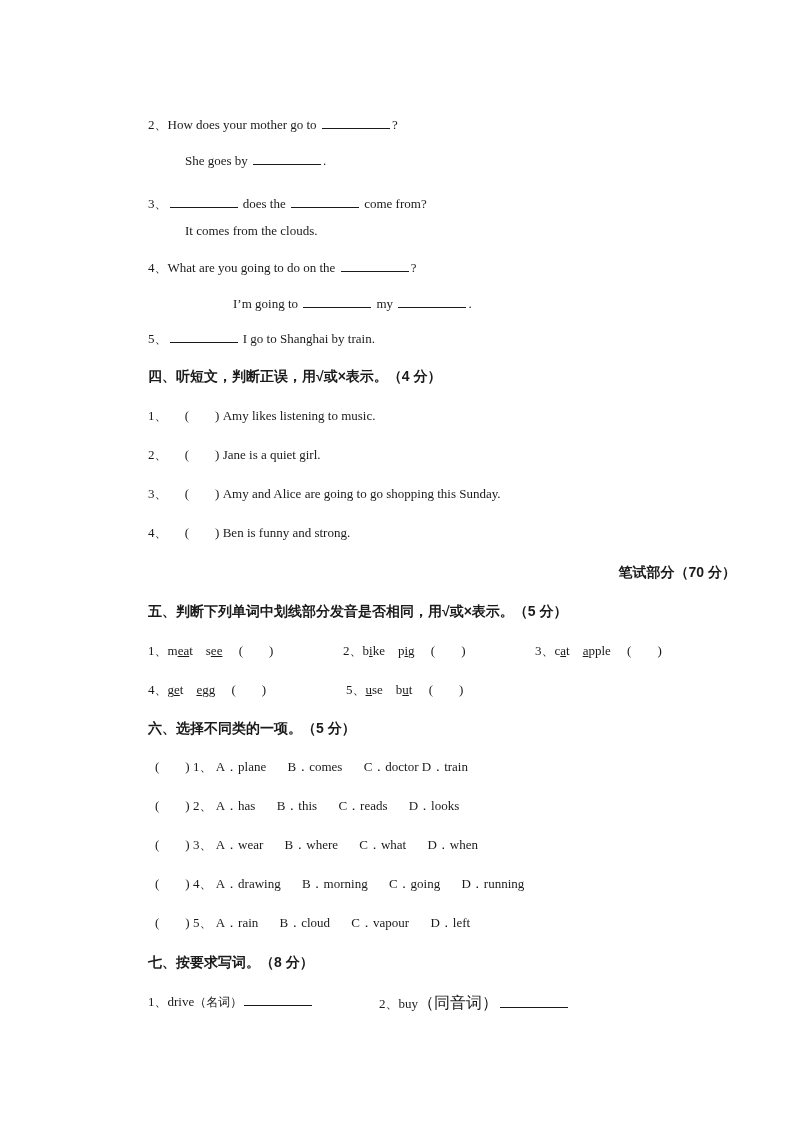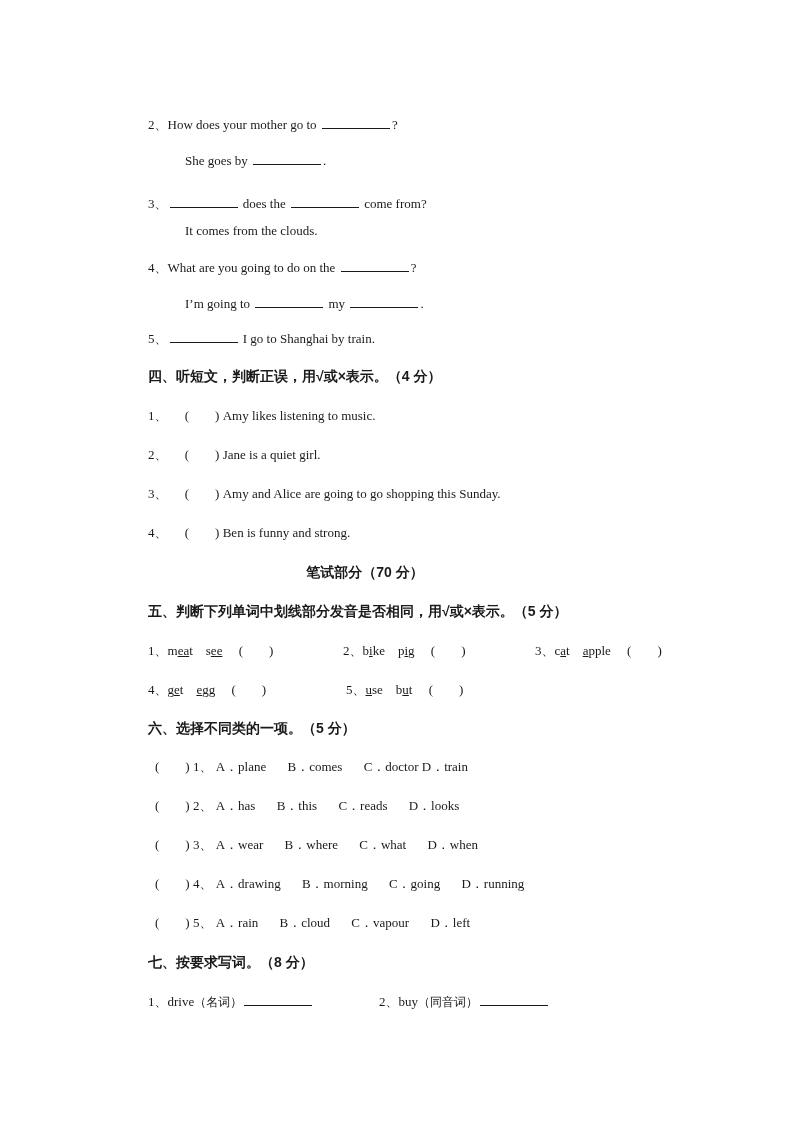--- a/index.html
+++ b/index.html
@@ -5,21 +5,21 @@
   html, body { margin: 0; padding: 0; background: #ffffff; }
   body { width: 793px; height: 1122px; position: relative; overflow: hidden;
          font-family: "Liberation Serif", "DejaVu Serif", serif; color: #1a1a1a; font-size: 13px; }
   .line { position: absolute; left: 148px; white-space: nowrap; line-height: 16px; }
   .indent { left: 185px; }
   .bold { font-family: Liberation Sans, sans-serif; font-weight: bold; font-size: 14px; }
   .blank { display: inline-block; border-bottom: 1px solid #1a1a1a; width: 68px; height: 12px; vertical-align: baseline; margin: 0 2px; }
   .paren { display: inline-block; }
   .paren .gap { display: inline-block; width: 26px; }
   .u { text-decoration: underline; }
-  .center { left: 3px; width: 724px; text-align: center; }
+  .center { left: 12px; width: 724px; text-align: right; }
   .col { position: absolute; white-space: nowrap; }
   .opt { display: inline-block; }
 </style>
 </head>
 <body>
 
 <div class="line" style="top:116px;">
   <span>2、</span><span>How does your mother go to </span><span class="blank"></span><span>?</span>
 </div>
 <div class="line indent" style="top:152px;">
@@ -27,21 +27,21 @@
 </div>
 
 <div class="line" style="top:195px;">
   <span>3、</span><span class="blank"></span><span> does the </span><span class="blank"></span><span> come from?</span>
 </div>
 <div class="line indent" style="top:223px;">It comes from the clouds.</div>
 
 <div class="line" style="top:259px;">
   <span>4、</span><span>What are you going to do on the </span><span class="blank"></span><span>?</span>
 </div>
-<div class="line indent" style="top:295px;">
+<div class="line indent" style="top:295px;margin-left:48px;">
   <span>I’m going to </span><span class="blank"></span><span> my </span><span class="blank"></span><span>.</span>
 </div>
 
 <div class="line" style="top:330px;">
   <span>5、</span><span class="blank"></span><span> I go to Shanghai by train.</span>
 </div>
 
 <div class="line bold" style="top:368px;">四、听短文，判断正误，用√或×表示。（4 分）</div>
 
 <div class="line" style="top:408px;">
@@ -138,14 +138,14 @@
   <span class="opt" style="margin-right:18px;">C．vapour</span>
   <span class="opt">D．left</span>
 </div>
 
 <div class="line bold" style="top:954px;">七、按要求写词。（8 分）</div>
 
 <div class="col" style="left:148px; top:993px;">
   <span>1、</span><span>drive</span><span style="font-family:'DejaVu Sans',sans-serif; font-size:12px;">（名词）</span><span class="blank"></span>
 </div>
 <div class="col" style="left:379px; top:993px;">
-  <span>2、</span><span>buy</span><span style="font-family:'DejaVu Sans',sans-serif; font-size:12px;">（同音词）</span><span class="blank"></span>
+  <span>2、</span><span>buy</span><span style="font-family:'DejaVu Sans',sans-serif; font-size:16px;">（同音词）</span><span class="blank"></span>
 </div>
 
 </body></html>

